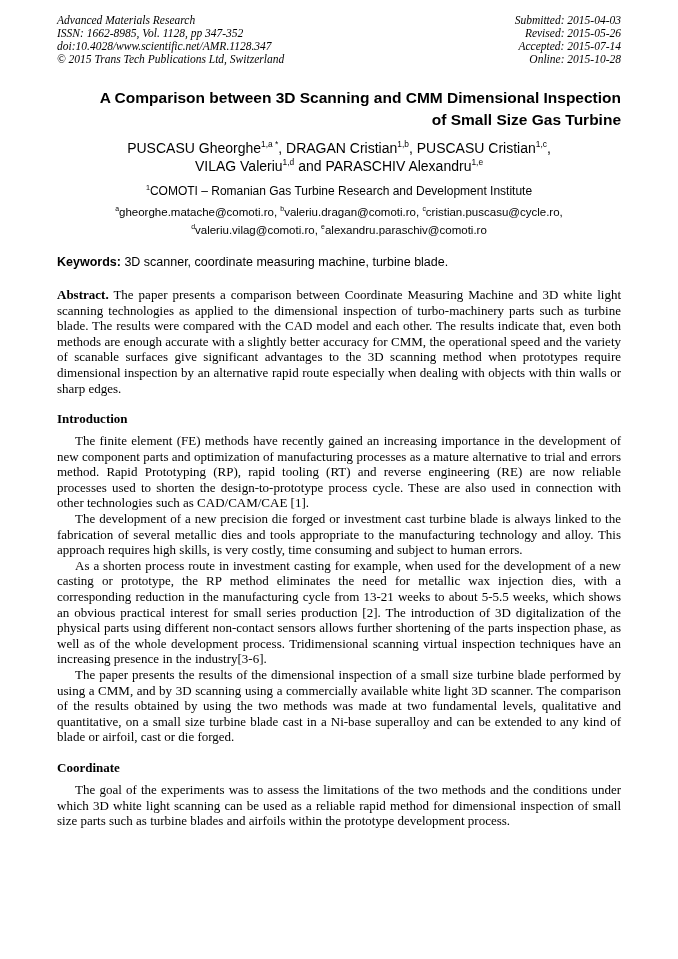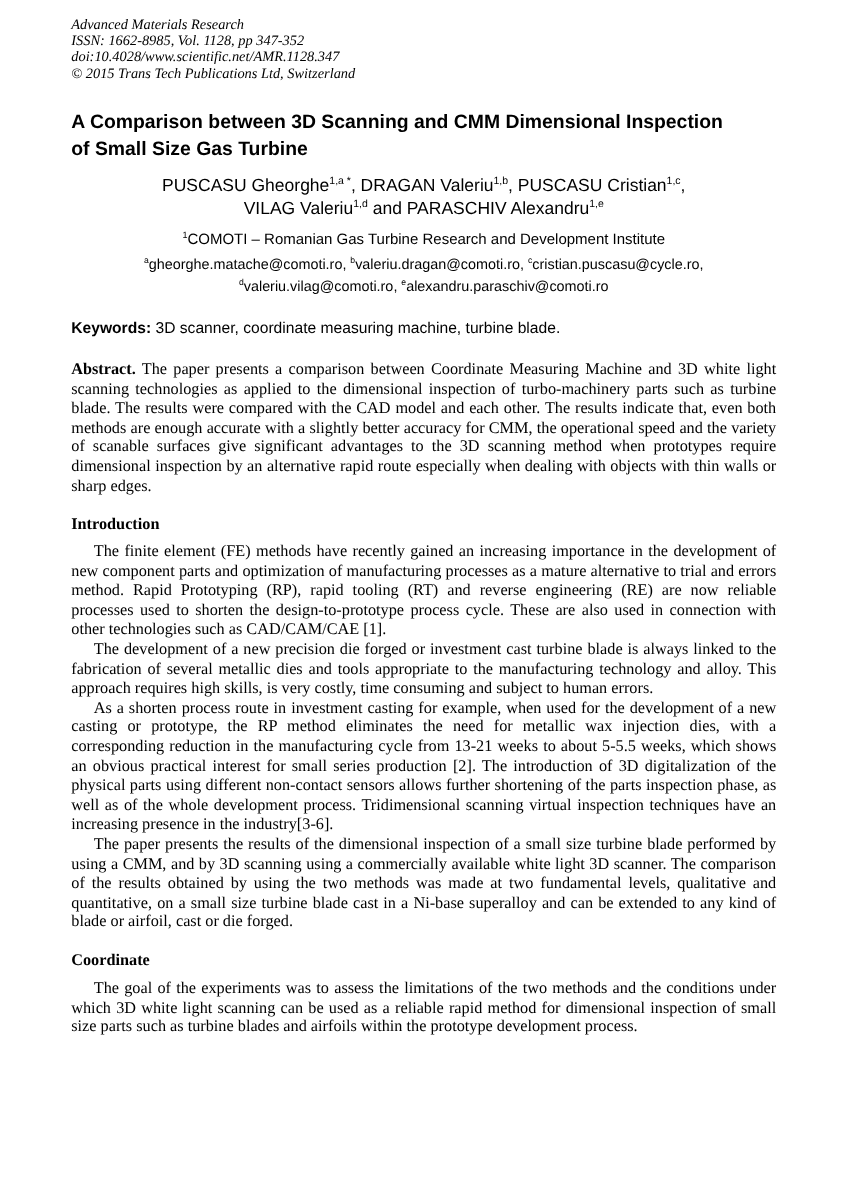--- a/index.html
+++ b/index.html
@@ -21,21 +21,21 @@
     font-family: "Liberation Serif", serif;
     font-style: italic;
     font-size: 11.5px;
     line-height: 1.12;
   }
   .jh-right { text-align: right; }
 
   
   .title {
     margin-top: 21px;
-    text-align: left;
+    text-align: right;
     font-family: "Liberation Sans", sans-serif;
     font-weight: bold;
     font-size: 15.5px;
     line-height: 1.42;
   }
 
   
   .authors {
     margin-top: 8px;
     text-align: center;
@@ -98,30 +98,36 @@
 
 <div class="page">
 
   <div class="jheader">
     <div class="jh-left">
       <div>Advanced Materials Research</div>
       <div>ISSN: 1662-8985, Vol. 1128, pp 347-352</div>
       <div>doi:10.4028/www.scientific.net/AMR.1128.347</div>
       <div>© 2015 Trans Tech Publications Ltd, Switzerland</div>
     </div>
+    <div class="jh-right">
+      <div>Submitted: 2015-04-03</div>
+      <div>Revised: 2015-05-26</div>
+      <div>Accepted: 2015-07-14</div>
+      <div>Online: 2015-10-28</div>
+    </div>
   </div>
 
   <div class="title">
     <div>A Comparison between 3D Scanning and CMM Dimensional Inspection</div>
     <div>of Small Size Gas Turbine</div>
   </div>
 
   <div class="authors">
     <div>
-      <span class="author"><span>PUSCASU Gheorghe</span><sup>1,a *</sup><span>, </span></span><span class="author"><span>DRAGAN Valeriu</span><sup>1,b</sup><span>, </span></span><span class="author"><span>PUSCASU Cristian</span><sup>1,c</sup><span>,</span></span>
+      <span class="author"><span>PUSCASU Gheorghe</span><sup>1,a *</sup><span>, </span></span><span class="author"><span>DRAGAN Cristian</span><sup>1,b</sup><span>, </span></span><span class="author"><span>PUSCASU Cristian</span><sup>1,c</sup><span>,</span></span>
     </div>
     <div>
       <span class="author"><span>VILAG Valeriu</span><sup>1,d</sup><span> and </span></span><span class="author"><span>PARASCHIV Alexandru</span><sup>1,e</sup><span></span></span>
     </div>
   </div>
 
   <div class="affiliation"><sup>1</sup><span>COMOTI – Romanian Gas Turbine Research and Development Institute</span></div>
 
 
   <div class="emails">

